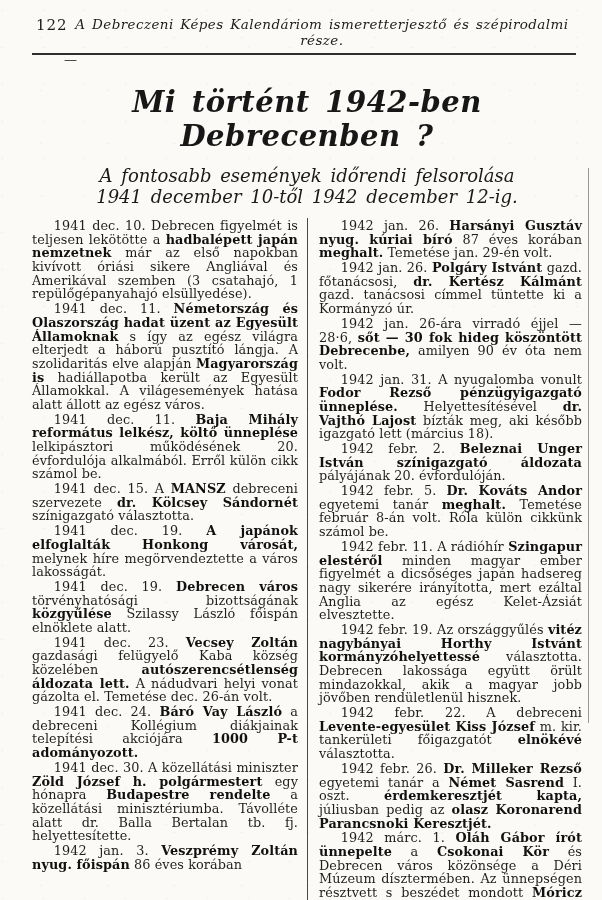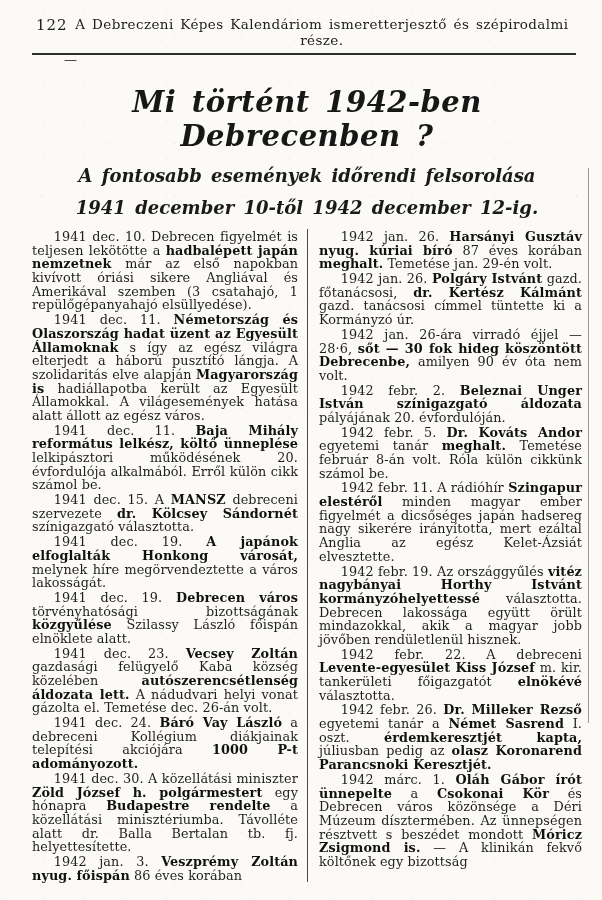--- a/index.html
+++ b/index.html
@@ -30,20 +30,21 @@
   }
   .pagenum {
     font-size: 15px;
     letter-spacing: 1px;
     flex: 0 0 auto;
     padding-left: 4px;
   }
   .running {
     flex: 1 1 auto;
     text-align: center;
+    font-style: italic;
     font-size: 13.5px;
     letter-spacing: 0.4px;
     word-spacing: 2px;
   }
   .hdash {
     margin: 0 0 0 32px;
     font-size: 13px;
     line-height: 10px;
     color: #2a2a2a;
   }
@@ -52,28 +53,28 @@
     text-align: center;
     font-size: 29px;
     font-weight: bold;
     font-style: italic;
     letter-spacing: 0.5px;
     word-spacing: 5px;
     color: #171717;
   }
   .sub {
     text-align: center;
-    font-weight: bold;
+    font-weight: normal;
     font-style: italic;
     font-size: 18px;
     word-spacing: 3px;
     color: #1a1a1a;
   }
   .sub.first { margin-top: 9px; }
-  .sub.second { margin-top: 11px; }
+  .sub.second { margin-top: 0; }
   .cols {
     display: flex;
     margin-top: 11px;
     align-items: stretch;
   }
   .col {
     width: 50%;
     box-sizing: border-box;
   }
   .col.left  { padding-right: 9px; }
@@ -124,20 +125,21 @@
         <p class="entry"><span>1941 dec. 19. </span><b>Debrecen város</b><span> törvényhatósági bizottságának </span><b>közgyűlése</b><span> Szilassy László főispán elnöklete alatt.</span></p>
         <p class="entry"><span>1941 dec. 23. </span><b>Vecsey Zoltán</b><span> gazdasági felügyelő Kaba község közelében </span><b>autószerencsétlenség áldozata lett.</b><span> A nádudvari helyi vonat gázolta el. Temetése dec. 26-án volt.</span></p>
         <p class="entry"><span>1941 dec. 24. </span><b>Báró Vay László</b><span> a debreceni Kollégium diákjainak telepítési akciójára </span><b>1000 P-t adományozott.</b></p>
         <p class="entry"><span>1941 dec. 30. A közellátási miniszter </span><b>Zöld József h. polgármestert</b><span> egy hónapra </span><b>Budapestre rendelte</b><span> a közellátási minisztériumba. Távolléte alatt dr. Balla Bertalan tb. fj. helyettesítette.</span></p>
         <p class="entry"><span>1942 jan. 3. </span><b>Veszprémy Zoltán nyug. főispán</b><span> 86 éves korában </span></p>
       </div>
     <div class="col right">
         <p class="entry"><span>1942 jan. 26. </span><b>Harsányi Gusztáv nyug. kúriai bíró</b><span> 87 éves korában </span><b>meghalt.</b><span> Temetése jan. 29-én volt.</span></p>
         <p class="entry"><span>1942 jan. 26. </span><b>Polgáry Istvánt</b><span> gazd. főtanácsosi, </span><b>dr. Kertész Kálmánt</b><span> gazd. tanácsosi címmel tüntette ki a Kormányzó úr.</span></p>
         <p class="entry"><span>1942 jan. 26-ára virradó éjjel — 28·6, </span><b>sőt — 30 fok hideg köszöntött Debrecenbe,</b><span> amilyen 90 év óta nem volt.</span></p>
+        <p class="entry"><span>1942 jan. 31. A nyugalomba vonult </span><b>Fodor Rezső pénzügyigazgató ünneplése.</b><span> Helyettesítésével </span><b>dr. Vajthó Lajost</b><span> bízták meg, aki később igazgató lett (március 18).</span></p>
         <p class="entry"><span>1942 febr. 2. </span><b>Beleznai Unger István színigazgató áldozata</b><span> pályájának 20. évfordulóján.</span></p>
         <p class="entry"><span>1942 febr. 5. </span><b>Dr. Kováts Andor</b><span> egyetemi tanár </span><b>meghalt.</b><span> Temetése február 8-án volt. Róla külön cikkünk számol be.</span></p>
         <p class="entry"><span>1942 febr. 11. A rádióhír </span><b>Szingapur elestéről</b><span> minden magyar ember figyelmét a dicsőséges japán hadsereg nagy sikerére irányította, mert ezáltal Anglia az egész Kelet-Ázsiát elvesztette.</span></p>
         <p class="entry"><span>1942 febr. 19. Az országgyűlés </span><b>vitéz nagybányai Horthy Istvánt kormányzóhelyettessé</b><span> választotta. Debrecen lakossága együtt örült mindazokkal, akik a magyar jobb jövőben rendületlenül hisznek.</span></p>
         <p class="entry"><span>1942 febr. 22. A debreceni </span><b>Levente-egyesület Kiss József</b><span> m. kir. tankerületi főigazgatót </span><b>elnökévé</b><span> választotta.</span></p>
         <p class="entry"><span>1942 febr. 26. </span><b>Dr. Milleker Rezső</b><span> egyetemi tanár a </span><b>Német Sasrend</b><span> I. oszt. </span><b>érdemkeresztjét kapta,</b><span> júliusban pedig az </span><b>olasz Koronarend Parancsnoki Keresztjét.</b></p>
         <p class="entry"><span>1942 márc. 1. </span><b>Oláh Gábor írót ünnepelte</b><span> a </span><b>Csokonai Kör</b><span> és Debrecen város közönsége a Déri Múzeum dísztermében. Az ünnepségen résztvett s beszédet mondott </span><b>Móricz Zsigmond is.</b><span> — A klinikán fekvő költőnek egy bizottság </span></p>
       </div>
   </div>
 

